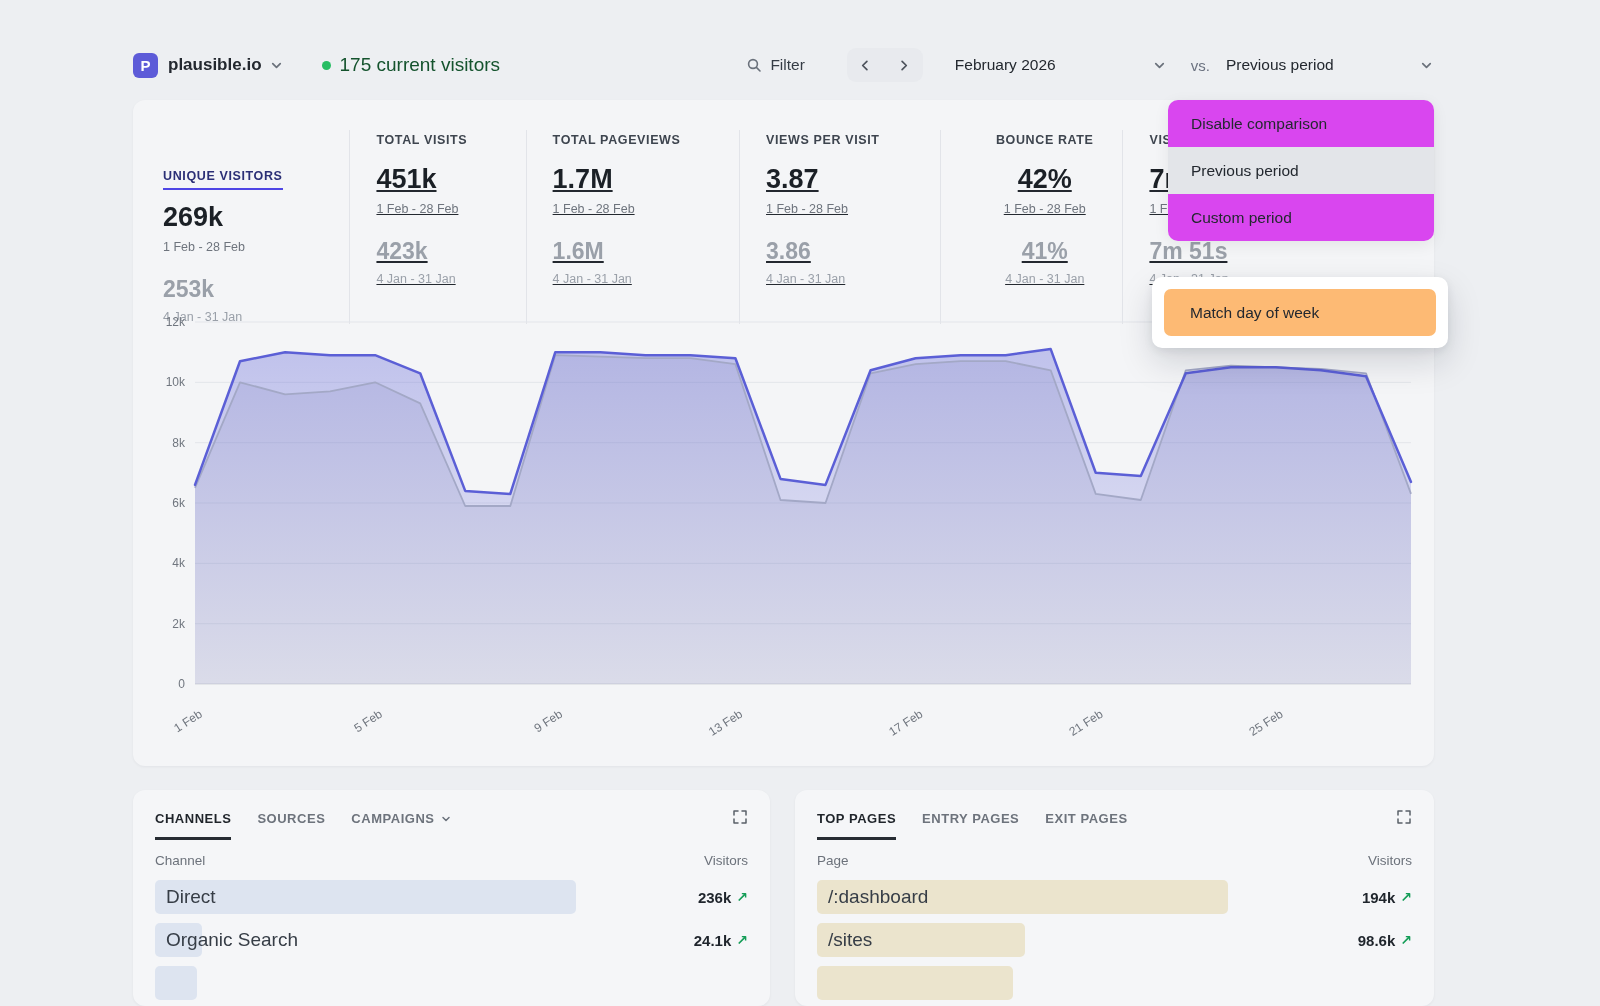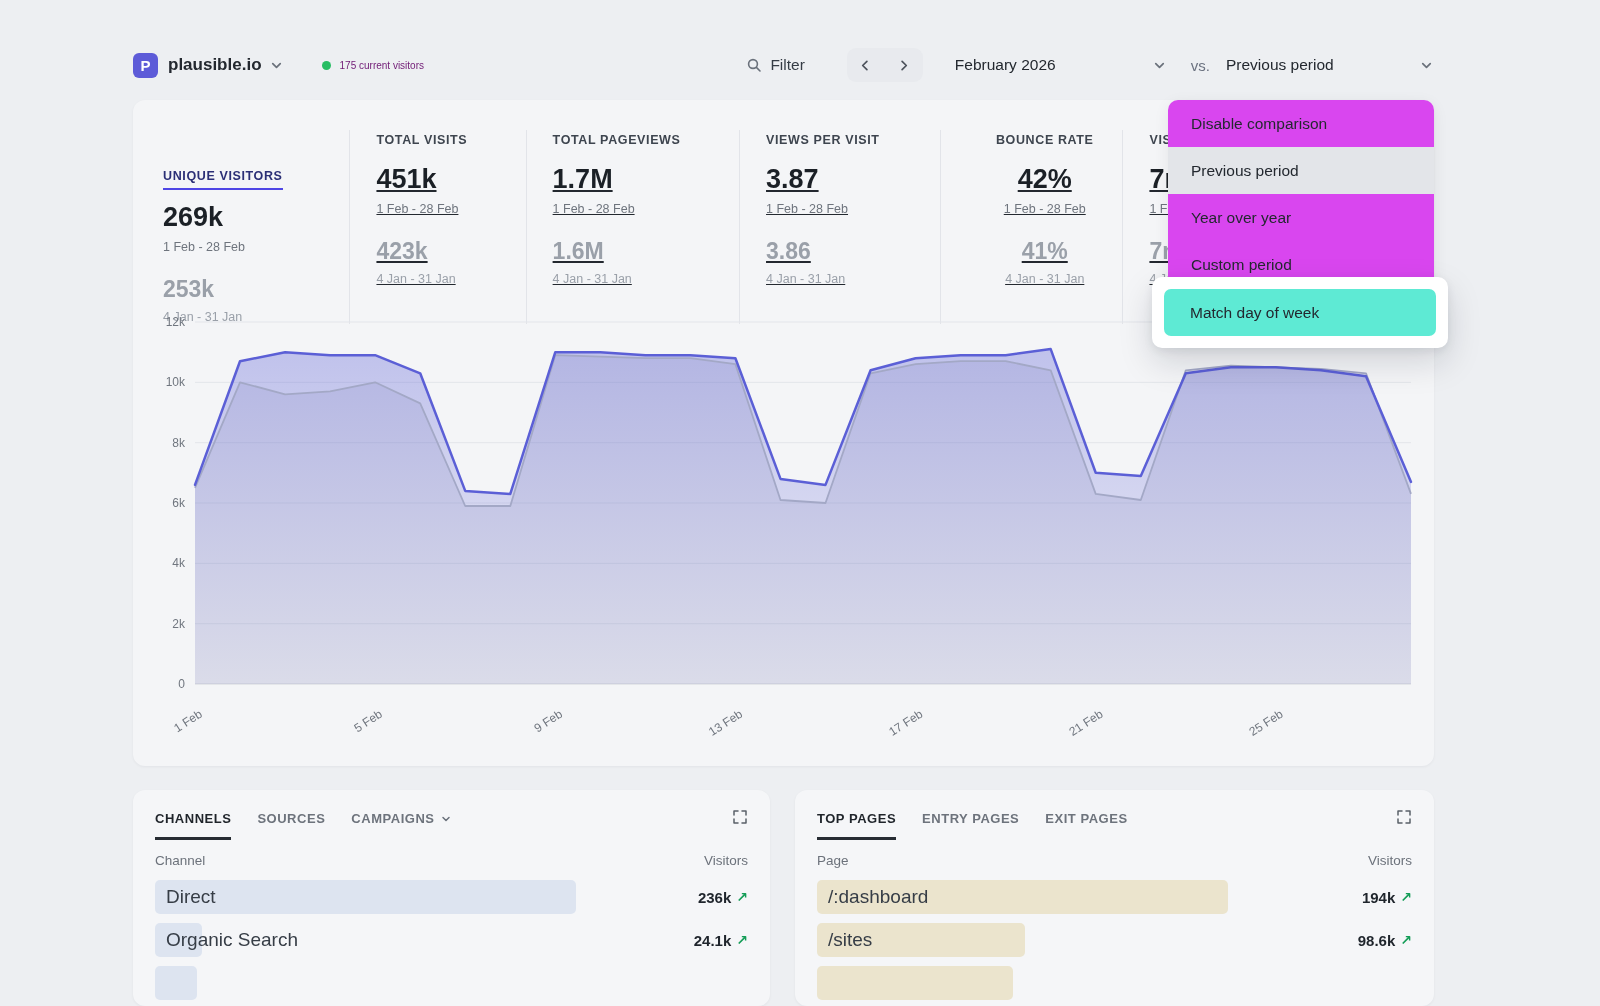--- a/index.html
+++ b/index.html
@@ -12,21 +12,21 @@
   }
 
   
   .topbar{position:absolute;left:133px;top:42px;width:1301px;height:46px;display:flex;align-items:center;}
   .logo{width:25px;height:25px;border-radius:6px;background:#5d5bd8;color:#fff;display:flex;align-items:center;justify-content:center;font-weight:bold;font-size:15px;}
   .site-name{font-size:17px;font-weight:700;color:#23282f;margin-left:10px;}
   .chev{color:#6a717b;display:flex;align-items:center;}
   .site-chev{margin-left:7px;}
   .visitors{display:flex;align-items:center;margin-left:38px;}
   .green-dot{width:9px;height:9px;border-radius:50%;background:#27bd63;margin-right:9px;}
-  .visitors-label{font-size:10px;color:#701a75;}
+  .visitors-label{font-size:19px;color:#14532d;}
   .filter-btn{display:flex;align-items:center;gap:8px;margin-left:auto;font-size:15.5px;color:#353c45;cursor:pointer;}
   .arrow-group{display:flex;margin-left:42px;background:#e8eaee;border-radius:9px;overflow:hidden;}
   .arrow-btn{width:38px;height:34px;display:flex;align-items:center;justify-content:center;color:#4c525b;cursor:pointer;}
   .date-dd{display:flex;align-items:center;justify-content:space-between;width:212px;margin-left:32px;font-size:15.5px;font-weight:500;color:#23282f;cursor:pointer;}
   .vs-label{margin-left:24px;font-size:15px;color:#6b7280;}
   .comp-dd{display:flex;align-items:center;justify-content:space-between;width:208px;margin-left:16px;font-size:15.5px;font-weight:500;color:#23282f;cursor:pointer;}
 
   
   .stats-card{position:absolute;left:133px;top:100px;width:1301px;height:666px;background:#f4f5f7;border-radius:12px;box-shadow:0 1px 3px rgba(16,24,40,.05);}
   .stats-row{display:flex;padding:30px 28px 0 30px;}
@@ -61,21 +61,21 @@
   .row-value{position:relative;display:flex;align-items:center;gap:5px;font-size:15px;font-weight:700;color:#1f252c;}
   .up-arrow{color:#149d57;font-size:14px;font-weight:700;}
 
   
   .comparison-menu{position:absolute;left:1168px;top:100px;width:266px;background:#d946ef;border-radius:10px;box-shadow:0 4px 16px rgba(0,0,0,.07);overflow:hidden;z-index:5;}
   .menu-item{height:47px;display:flex;align-items:center;padding:0 23px;font-size:15.5px;color:#23282f;cursor:pointer;}
   .menu-item.selected{background:#e3e5e9;}
 
   .submenu{position:absolute;left:1152px;top:277px;width:296px;background:#ffffff;border-radius:10px;box-shadow:0 14px 34px rgba(15,23,42,.15),0 3px 10px rgba(15,23,42,.08);padding:12px 12px;z-index:6;box-sizing:border-box;}
   .submenu-item{height:47px;display:flex;align-items:center;padding:0 26px;border-radius:7px;font-size:15.5px;color:#23282f;cursor:pointer;}
-  .submenu-item.selected{background:#5eead4;}
+  .submenu-item.selected{background:#fdba74;}
 </style>
 </head>
 <body>
 
 <header class="topbar">
   <div class="logo">P</div>
   <span class="site-name">plausible.io</span>
   <span class="chev site-chev">
     <svg viewBox="0 0 16 16" width="15" height="15">
         <path d="M4 6l4 4 4-4" fill="none" stroke="currentColor" stroke-width="1.8" stroke-linecap="round" stroke-linejoin="round"></path>
@@ -286,19 +286,18 @@
     </div>
     <div class="row">
       <span class="row-bar" style="width: 33%;"></span>
     </div>
   </div>
 </section>
 
 <div class="comparison-menu">
   <div class="menu-item">Disable comparison</div>
   <div class="menu-item selected">Previous period</div>
-  <div class="menu-item">Year over year</div>
   <div class="menu-item">Custom period</div>
 </div>
 
 <div class="submenu">
   <div class="submenu-item selected">Match day of week</div>
 </div>
 
 </body></html>

